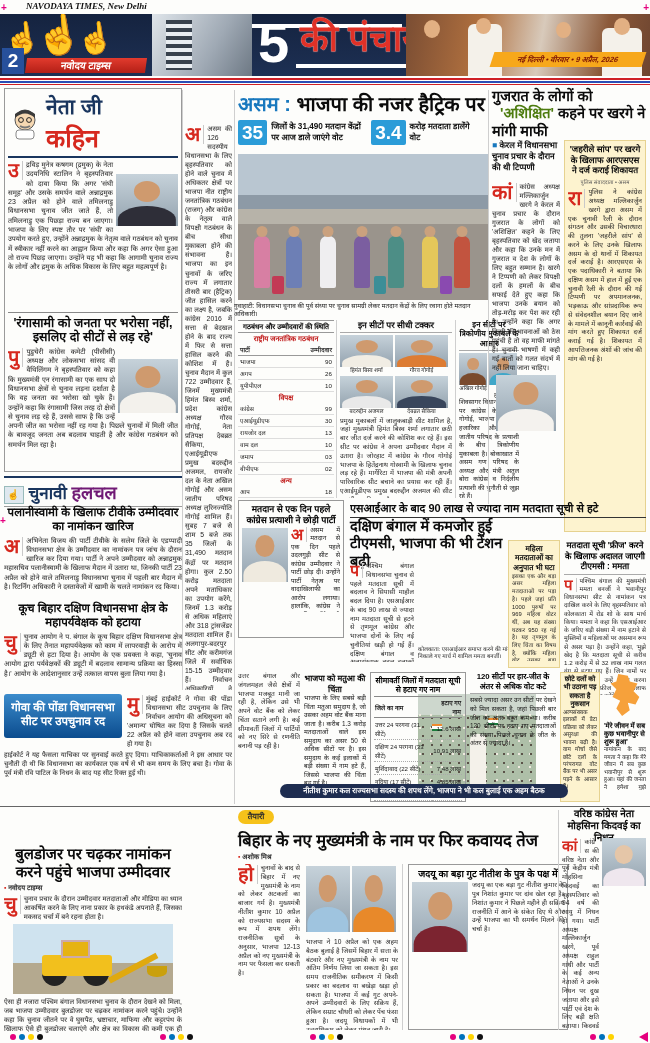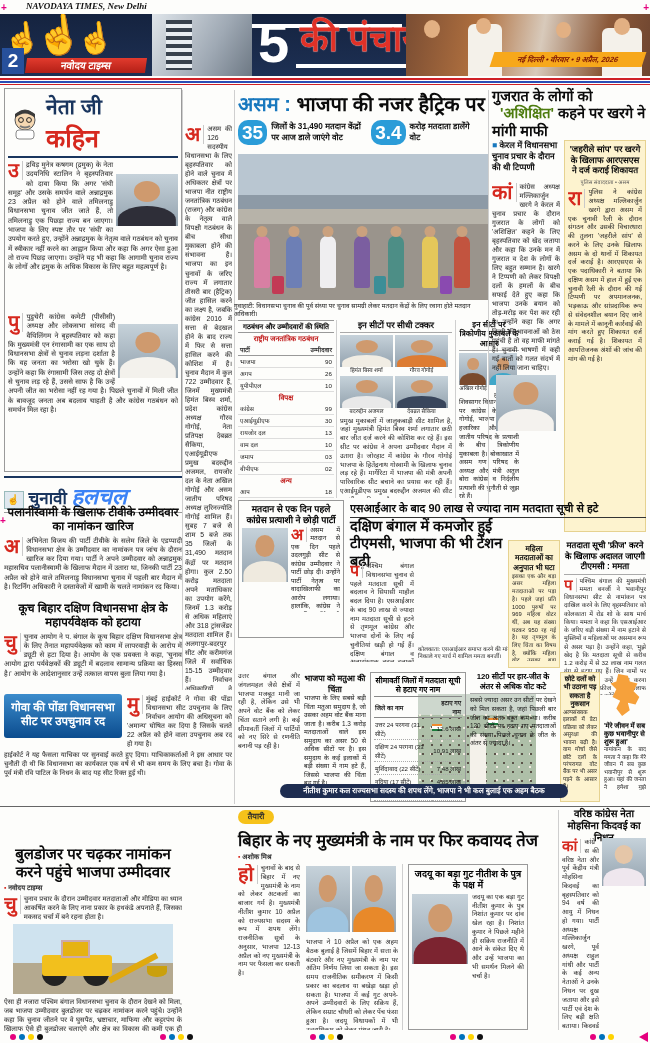--- a/index.html
+++ b/index.html
@@ -33,27 +33,27 @@
   .netatitle1{font-weight:900;font-size:21px;color:#19355e;}
   .netatitle2{font-weight:900;font-size:25px;color:#d6281e;}
   .nethead{font-weight:bold;font-size:12.5px;line-height:1.15;text-align:center;color:#0b0b0b;border-top:1px solid #888;padding-top:3px;margin-top:2px;}
   .photo{background:linear-gradient(#c6d2da,#93a2ae);position:relative;overflow:hidden;}
   .photo .head{position:absolute;left:50%;top:14%;width:42%;height:40%;transform:translateX(-50%);border-radius:50%;background:#cf9a6e;}
   .photo .body2{position:absolute;left:50%;bottom:-14%;width:94%;height:52%;transform:translateX(-50%);border-radius:50% 50% 0 0;background:var(--shirt,#eee);}
   .cap6{font-size:5.6px;color:#222;text-align:center;line-height:1.2;}
   
   .hulicon{display:inline-block;width:18px;height:16px;background:#dfe8ef;border:1px solid #9bb;font-size:10px;line-height:15px;text-align:center;color:#c96;vertical-align:middle;}
   .hul1{font-weight:900;font-size:17px;color:#19355e;}
-  .hul2{font-weight:900;font-size:22px;color:#3b82f6;font-style:italic;}
+  .hul2{font-weight:900;font-size:18px;color:#701a75;}
   .hulhead{font-weight:bold;font-size:11.5px;line-height:1.2;text-align:center;color:#0b0b0b;}
   .goabox{background:linear-gradient(#3c8ccc,#0b4c8e);color:#fff;font-weight:bold;font-size:11.5px;text-align:center;line-height:1.25;border-radius:3px;padding:6px 4px;box-sizing:border-box;}
   
   .asmhead{font-weight:900;font-size:20px;color:#0b0b0b;white-space:nowrap;}
   .asmhead .blue{color:#1878be;}
-  .statbox{background:#2b9cd8;color:#fff;font-weight:900;font-size:19px;text-align:center;border-radius:10px;padding:3px 4px;line-height:1;}
+  .statbox{background:#2b9cd8;color:#fff;font-weight:900;font-size:19px;text-align:center;border-radius:2px;padding:3px 4px;line-height:1;}
   .statlab{font-weight:bold;font-size:8.2px;line-height:1.25;color:#111;}
   .ptable{width:100%;border-collapse:collapse;font-size:6.2px;}
   .ptable th{border-bottom:1px solid #999;text-align:left;font-size:6.2px;padding:1px 2px;color:#333;}
   .ptable th:last-child,.ptable td:last-child{text-align:right;}
   .ptable td{border-bottom:1px solid #ddd;padding:1px 2px;color:#222;}
   .grp{color:#c01818;font-weight:bold;font-size:7px;text-align:center;padding:1px 0;}
   .pan-title{font-weight:bold;font-size:8.6px;text-align:center;line-height:1.2;border-bottom:1px solid #aaa;padding-bottom:2px;color:#0b0b0b;}
   .mini{display:inline-block;vertical-align:top;}
   
   .ybox{background:#fdf3cf;border:1px solid #e6d290;box-sizing:border-box;padding:3px;overflow:hidden;}
@@ -144,20 +144,21 @@
       </div>
     </div>
     <div class="bt" style="height:150px;margin-top:2px;">
       <span class="dc">उ</span>
       <span class="photo" style="float:right;width:62px;height:52px;margin:14px 0 2px 3px;--shirt:#2e2e38;">
           <span class="head"></span>
           <span class="body2"></span>
         </span>
       <span>द्रविड़ मुनेत्र कषगम (द्रमुक) के नेता उदयनिधि स्टालिन ने बृहस्पतिवार को दावा किया कि अगर 'संघी समूह' और उसके समर्थन वाले अन्नाद्रमुक 23 अप्रैल को होने वाले तमिलनाडु विधानसभा चुनाव जीत जाते हैं, तो तमिलनाडु एक पिछड़ा राज्य बन जाएगा। भाजपा के लिए स्पष्ट तौर पर 'संघी' का उपयोग करते हुए, उन्होंने अन्नाद्रमुक के नेतृत्व वाले गठबंधन को चुनाव में स्वीकार नहीं करने का आह्वान किया और कहा कि अगर ऐसा हुआ तो राज्य पिछड़ जाएगा। उन्होंने यह भी कहा कि आगामी चुनाव राज्य के लोगों और द्रमुक के अधिक विकास के लिए बहुत महत्वपूर्ण है।</span>
     </div>
+    <div class="nethead">'रंगासामी को जनता पर भरोसा नहीं, इसलिए दो सीटों से लड़ रहे'</div>
     <div class="bt" style="height:140px;margin-top:2px;">
       <span class="dc">पु</span>
       <span class="photo" style="float:right;width:60px;height:54px;margin:12px 0 2px 3px;--shirt:#f3f1ec;">
           <span class="head"></span>
           <span class="body2"></span>
         </span>
       <span>पुडुचेरी कांग्रेस कमेटी (पीसीसी) अध्यक्ष और लोकसभा सांसद वी वैथिलिंगम ने बृहस्पतिवार को कहा कि मुख्यमंत्री एन रंगासामी का एक साथ दो विधानसभा क्षेत्रों से चुनाव लड़ना दर्शाता है कि वह जनता का भरोसा खो चुके हैं। उन्होंने कहा कि रंगासामी जिस तरह दो क्षेत्रों से चुनाव लड़ रहे हैं, उससे साफ है कि उन्हें अपनी जीत का भरोसा नहीं रह गया है। पिछले चुनावों में मिली जीत के बावजूद जनता अब बदलाव चाहती है और कांग्रेस गठबंधन को समर्थन मिल रहा है।</span>
     </div>
   </div>
 
@@ -499,21 +500,21 @@
           <span class="body2"></span>
         </span>
       <span class="photo" style="width:44px;height:66px;--shirt:#e8892a;">
           <span class="head"></span>
           <span class="body2"></span>
         </span>
     </div>
   </div>
   <div class="abs bt" style="left:306px;top:938px;width:92px;height:92px;font-size:6.6px;">भाजपा ने 10 अप्रैल को एक अहम बैठक बुलाई है जिसमें बिहार में सत्ता के बंटवारे और नए मुख्यमंत्री के नाम पर अंतिम निर्णय लिया जा सकता है। इस समय राजनीतिक समीकरण में किसी प्रकार का बदलाव या बखेड़ा खड़ा हो सकता है। भाजपा में कई गुट अपने-अपने उम्मीदवारों के लिए सक्रिय हैं, लेकिन सम्राट चौधरी को लेकर पेंच फंसा हुआ है। जदयू विधायकों में भी उत्तराधिकार को लेकर मंथन जारी है।</div>
   <div class="vr" style="left:402px;top:864px;height:166px;"></div>
-  <div class="abs boxed" style="left:408px;top:864px;width:120px;height:166px;">
+  <div class="abs boxed" style="left:408px;top:864px;width:160px;height:166px;">
     <div style="font-weight:bold;font-size:9.5px;text-align:center;line-height:1.2;">जदयू का बड़ा गुट नीतीश के पुत्र के पक्ष में</div>
     <div class="photo" style="float:left;width:56px;height:70px;margin:3px 4px 2px 0;--shirt:#7c2430;">
         <span class="head"></span>
         <span class="body2"></span>
       </div>
     <div class="bt" style="font-size:6.6px;height:120px;margin-top:2px;">जदयू का एक बड़ा गुट नीतीश कुमार के पुत्र निशांत कुमार पर दांव खेल रहा है। निशांत कुमार ने पिछले महीने ही सक्रिय राजनीति में आने के संकेत दिए थे और उन्हें भाजपा का भी समर्थन मिलने की चर्चा है।</div>
   </div>
 
   <div class="vr" style="left:558px;top:810px;height:220px;"></div>
   <div class="abs" style="left:562px;top:808px;width:84px;font-weight:bold;font-size:10px;line-height:1.2;text-align:center;color:#0b0b0b;">वरिष्ठ कांग्रेस नेता मोहसिना किदवई का निधन</div>

